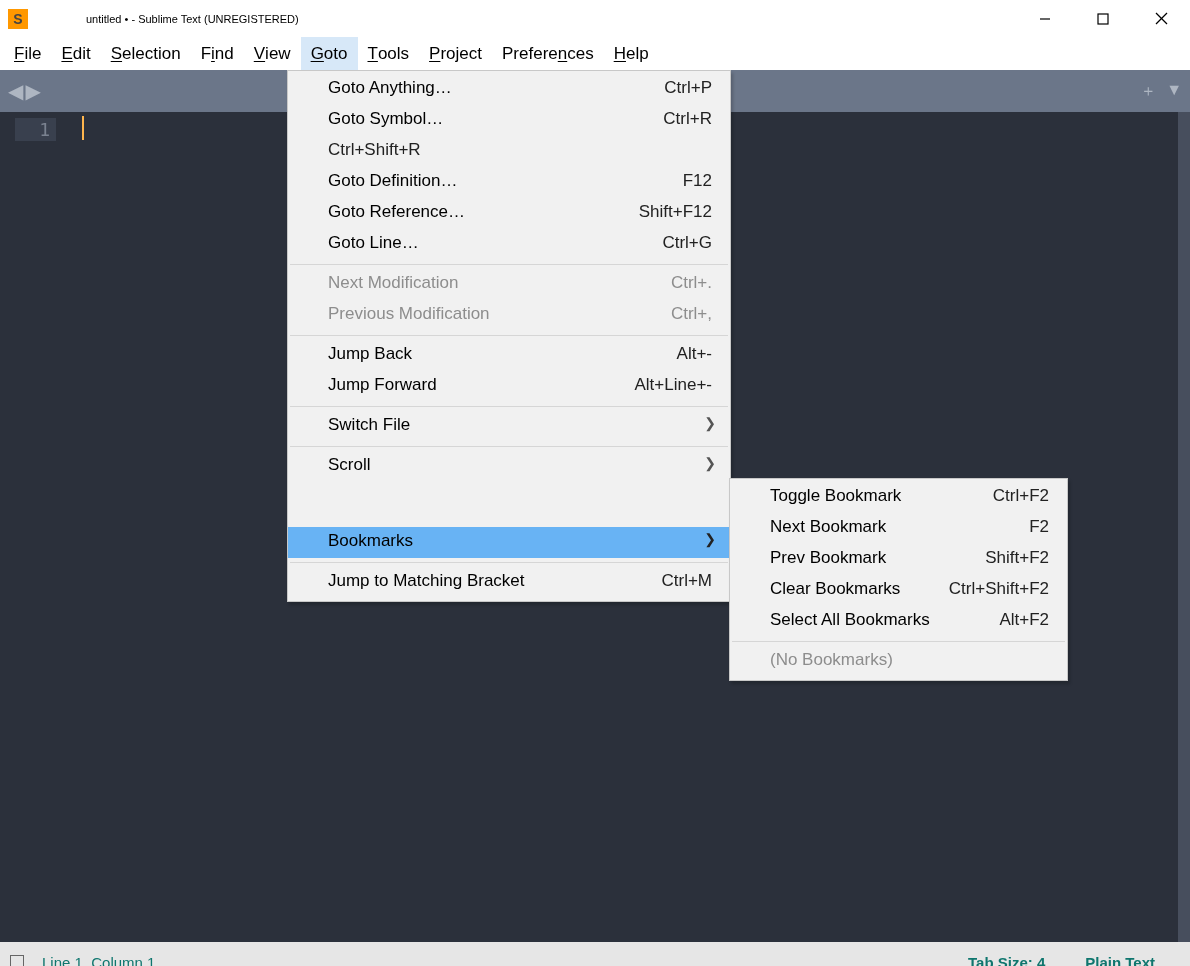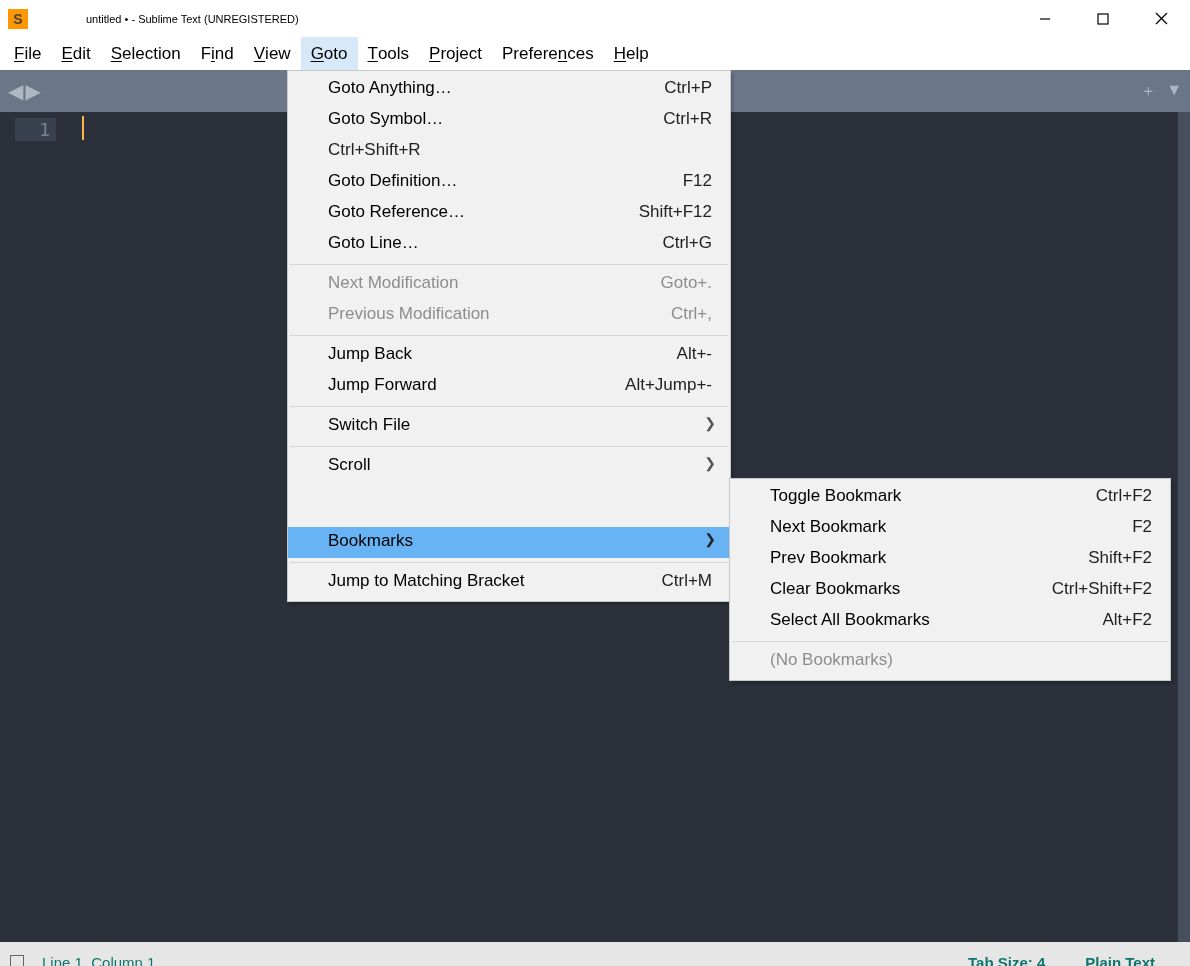--- a/index.html
+++ b/index.html
@@ -26,21 +26,21 @@
   .code { flex: 1; position: relative; }
   .caret { position: absolute; left: 4px; top: 4px; width: 2px; height: 24px; background: #ffb54d; }
   .minimap { width: 12px; background: #474e5d; }
   
   .statusbar { height: 40px; background: #e6e6e6; display: flex; align-items: center; font-size: 15px; color: #0f766e; padding: 0 10px; }
   .statusbar .sq { width: 14px; height: 14px; border: 1.5px solid #666; margin-right: 18px; }
   .statusbar .sp { flex: 1; }
   .statusbar .seg { margin-left: 40px; font-weight: bold; }
   
   .dropdown { position: absolute; top: 70px; left: 287px; width: 444px; background: #f1f1f1; border: 1px solid #c8c8c8; box-shadow: 2px 3px 3px rgba(0,0,0,.2); padding: 3px 0; z-index: 10; }
-  .submenu { position: absolute; top: 478px; left: 729px; width: 442px; background: #f1f1f1; border: 1px solid #c8c8c8; box-shadow: 2px 3px 3px rgba(0,0,0,.2); padding: 3px 0; z-index: 11; }
+  .submenu { position: absolute; top: 478px; left: 729px; width: 339px; background: #f1f1f1; border: 1px solid #c8c8c8; box-shadow: 2px 3px 3px rgba(0,0,0,.2); padding: 3px 0; z-index: 11; }
   .drop-item { display: flex; align-items: flex-start; padding: 4px 18px 4px 40px; font-size: 17px; color: #000; height: 31px; position: relative; }
   .drop-item .lbl { flex: 1; }
   .drop-item .sc { color: #222; }
   .drop-item.disabled { color: #8d8d8d; }
   .drop-item.disabled .sc { color: #8d8d8d; }
   .drop-item .arrow { position: absolute; right: 14px; font-size: 14px; color: #555; }
   .drop-item.highlight { background: #68b3f4; margin-top: 45px; }
   .drop-item.highlight .arrow { color: #222; }
   .sep { height: 1px; background: #d6d6d6; margin: 4px 2px; }
 </style>
@@ -130,34 +130,34 @@
       <span class="lbl">Goto Reference…</span>
       <span class="sc">Shift+F12</span>
     </div>
     <div class="drop-item">
       <span class="lbl">Goto Line…</span>
       <span class="sc">Ctrl+G</span>
     </div>
     <div class="sep"></div>
     <div class="drop-item disabled">
       <span class="lbl">Next Modification</span>
-      <span class="sc">Goto+.</span>
+      <span class="sc">Ctrl+.</span>
     </div>
     <div class="drop-item disabled">
       <span class="lbl">Previous Modification</span>
       <span class="sc">Ctrl+,</span>
     </div>
     <div class="sep"></div>
     <div class="drop-item">
       <span class="lbl">Jump Back</span>
       <span class="sc">Alt+-</span>
     </div>
     <div class="drop-item">
       <span class="lbl">Jump Forward</span>
-      <span class="sc">Alt+Jump+-</span>
+      <span class="sc">Alt+Line+-</span>
     </div>
     <div class="sep"></div>
     <div class="drop-item">
       <span class="lbl">Switch File</span>
       <span class="arrow">❯</span>
     </div>
     <div class="sep"></div>
     <div class="drop-item">
       <span class="lbl">Scroll</span>
       <span class="arrow">❯</span>

